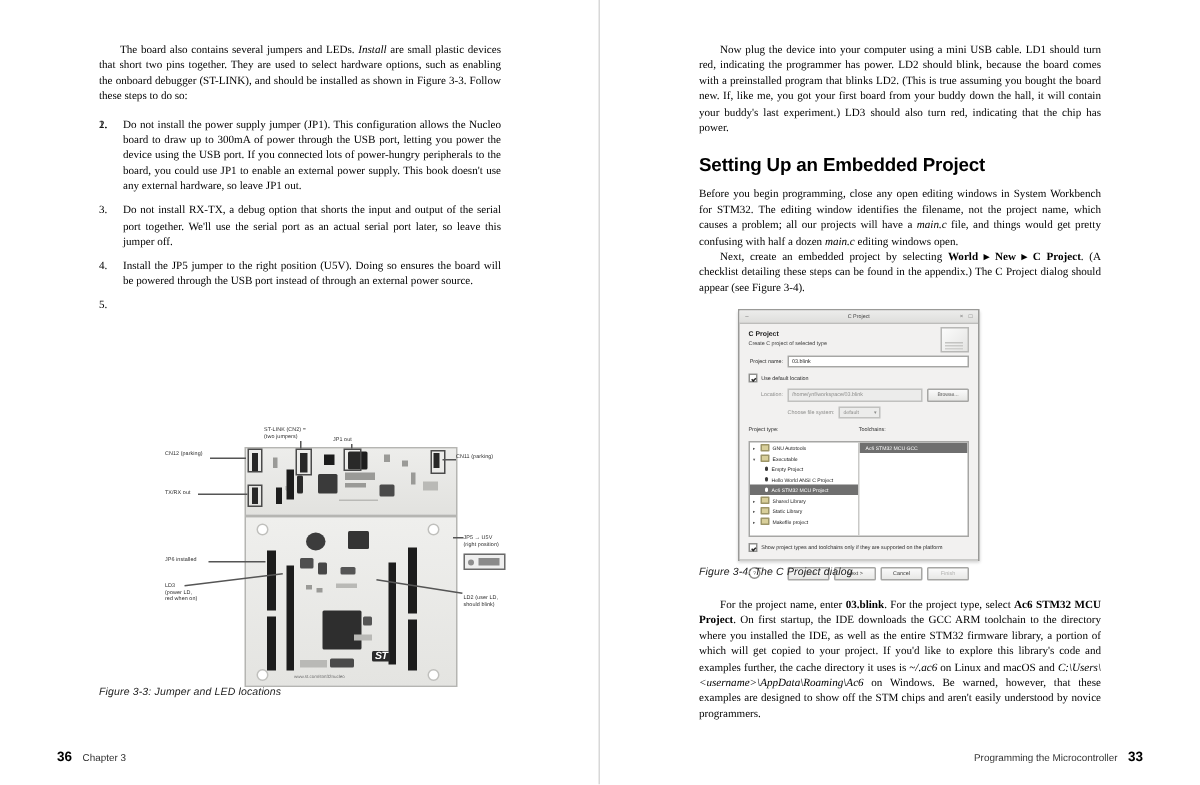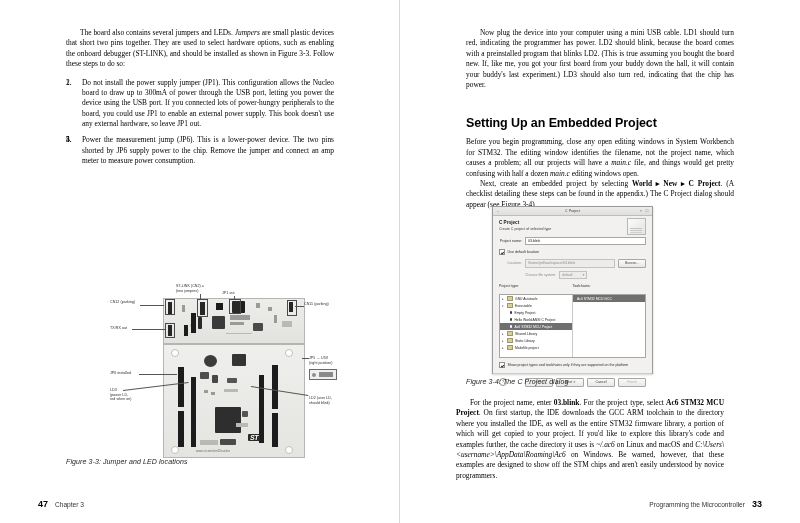--- a/index.html
+++ b/index.html
@@ -111,39 +111,40 @@
   .btn.dis{color:#b0b0ae;}
 </style>
 </head>
 <body>
 
 <div class="spread">
 
   <div class="page">
 
     <div class="col" style="left:66px;top:28px;width:268px;">
-      <p class="ind">The board also contains several jumpers and LEDs. <i>Jumpers</i> are small plastic devices that short two pins together. They are used to select hardware options, such as enabling the onboard debugger (ST-LINK), and should be installed as shown in Figure 3-3. Follow these steps to do so:</p>
+      <p class="ind">The board also contains several jumpers and LEDs. <i>Install</i> are small plastic devices that short two pins together. They are used to select hardware options, such as enabling the onboard debugger (ST-LINK), and should be installed as shown in Figure 3-3. Follow these steps to do so:</p>
 
       <ol class="steps" style="margin-top:8px;">
         <li>
           <span class="num">1.</span>
         </li>
         <li>
           <span class="num">2.</span>
           <span>Do not install the power supply jumper (JP1). This configuration allows the Nucleo board to draw up to 300mA of power through the USB port, letting you power the device using the USB port. If you connected lots of power-hungry peripherals to the board, you could use JP1 to enable an external power supply. This book doesn't use any external hardware, so leave JP1 out.</span>
         </li>
         <li>
           <span class="num">3.</span>
+          <span>Do not install RX-TX, a debug option that shorts the input and output of the serial port together. We'll use the serial port as an actual serial port later, so leave this jumper off.</span>
         </li>
         <li>
           <span class="num">4.</span>
+          <span>Install the JP5 jumper to the right position (U5V). Doing so ensures the board will be powered through the USB port instead of through an external power source.</span>
         </li>
         <li>
           <span class="num">5.</span>
-          <span>Power the measurement jump (JP6). This is a lower-power device. The two pins shorted by JP6 supply power to the chip. Remove the jumper and connect an amp meter to measure power consumption.</span>
         </li>
       </ol>
 
     </div>
 
     <div class="board-fig" style="left:66px;top:296px;width:268px;height:175px;">
       <div class="board-wrap">
 
         <div class="pcb pcb-top">
           <div class="hdr" style="left:4px;top:3px;width:4px;height:12px;"></div>
@@ -255,33 +256,33 @@
           <span>LD2 (user LD,</span><br>
           <span>should blink)</span>
         </div>
         <div class="lead" style="left:185px;top:90px;width:58px;transform:rotate(9deg);transform-origin:left center;"></div>
 
         <div class="figcap" style="position:absolute;left:0;top:162px;">Figure 3-3: Jumper and LED locations</div>
       </div>
     </div>
 
     <div class="footer" style="left:38px;">
-      <span class="folio">47</span>
+      <span class="folio">36</span>
       <span>Chapter 3</span>
     </div>
   </div>
 
   <div class="gutter"></div>
 
   <div class="page">
 
     <div class="col" style="left:66px;top:28px;width:268px;">
       <p class="ind">Now plug the device into your computer using a mini USB cable. LD1 should turn red, indicating the programmer has power. LD2 should blink, because the board comes with a preinstalled program that blinks LD2. (This is true assuming you bought the board new. If, like me, you got your first board from your buddy down the hall, it will contain your buddy's last experiment.) LD3 should also turn red, indicating that the chip has power.</p>
 
-      <h2 class="head" style="margin-top:26px;">Setting Up an Embedded Project</h2>
+      <h2 class="head" style="margin-top:13px;">Setting Up an Embedded Project</h2>
 
       <p style="margin-top:7px;">Before you begin programming, close any open editing windows in System Workbench for STM32. The editing window identifies the filename, not the project name, which causes a problem; all our projects will have a <i>main.c</i> file, and things would get pretty confusing with half a dozen <i>main.c</i> editing windows open.</p>
       <p class="ind">Next, create an embedded project by selecting <b>World ▸ New ▸ C Project</b>. (A checklist detailing these steps can be found in the appendix.) The C Project dialog should appear (see Figure 3-4).</p>
     </div>
 
     <div style="position:absolute;left:92px;top:206px;width:159px;height:178px;">
 
       <div class="dlg" style="left:0;top:0;width:159px;height:166px;position:absolute;">
         <div class="dlg-tb">
           <span class="tb-btn">–</span>
@@ -384,21 +385,21 @@
           <span class="btn dis">&lt; Back</span>
           <span class="btn">Next &gt;</span>
           <span class="btn">Cancel</span>
           <span class="btn dis">Finish</span>
         </div>
       </div>
 
       <div class="figcap" style="position:absolute;left:-26px;top:172px;">Figure 3-4: The C Project dialog</div>
     </div>
 
-    <div class="col" style="left:56px;top:398px;width:268px;">
+    <div class="col" style="left:66px;top:398px;width:268px;">
       <p class="ind">For the project name, enter <b>03.blink</b>. For the project type, select <b>Ac6 STM32 MCU Project</b>. On first startup, the IDE downloads the GCC ARM toolchain to the directory where you installed the IDE, as well as the entire STM32 firmware library, a portion of which will get copied to your project. If you'd like to explore this library's code and examples further, the cache directory it uses is <i>~/.ac6</i> on Linux and macOS and <i>C:\Users\&lt;username&gt;\AppData\Roaming\Ac6</i> on Windows. Be warned, however, that these examples are designed to show off the STM chips and aren't easily understood by novice programmers.</p>
     </div>
 
     <div class="footer" style="right:38px;">
       <span>Programming the Microcontroller</span>
       <span class="folio">33</span>
     </div>
   </div>
 
 </div>

